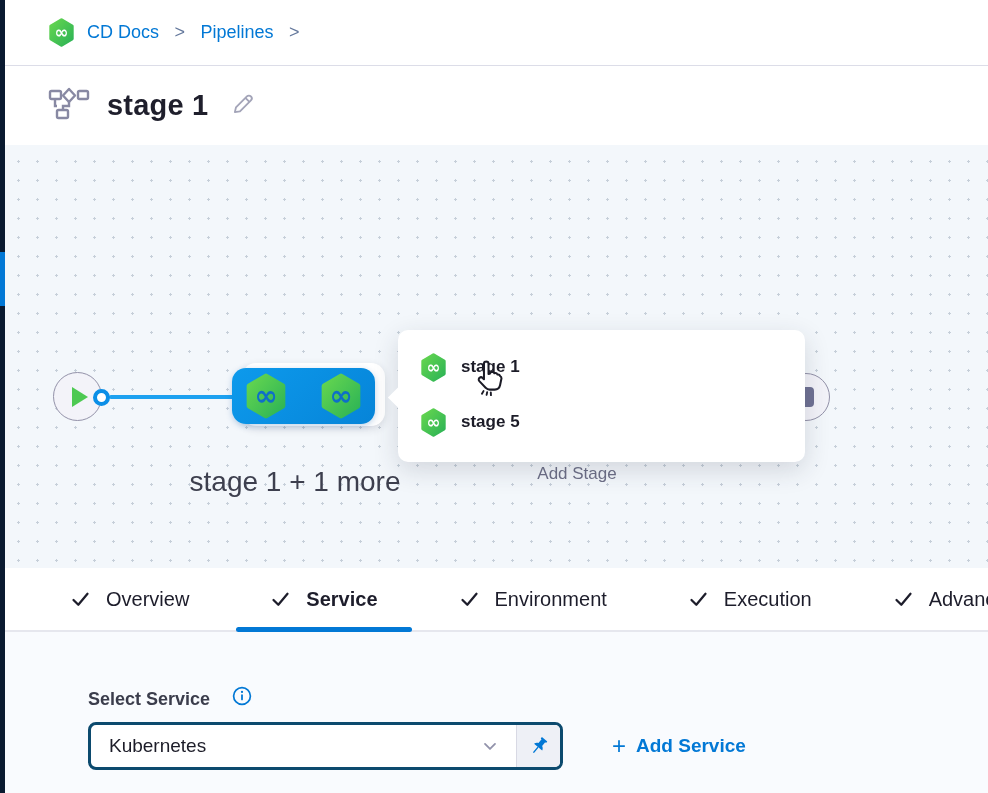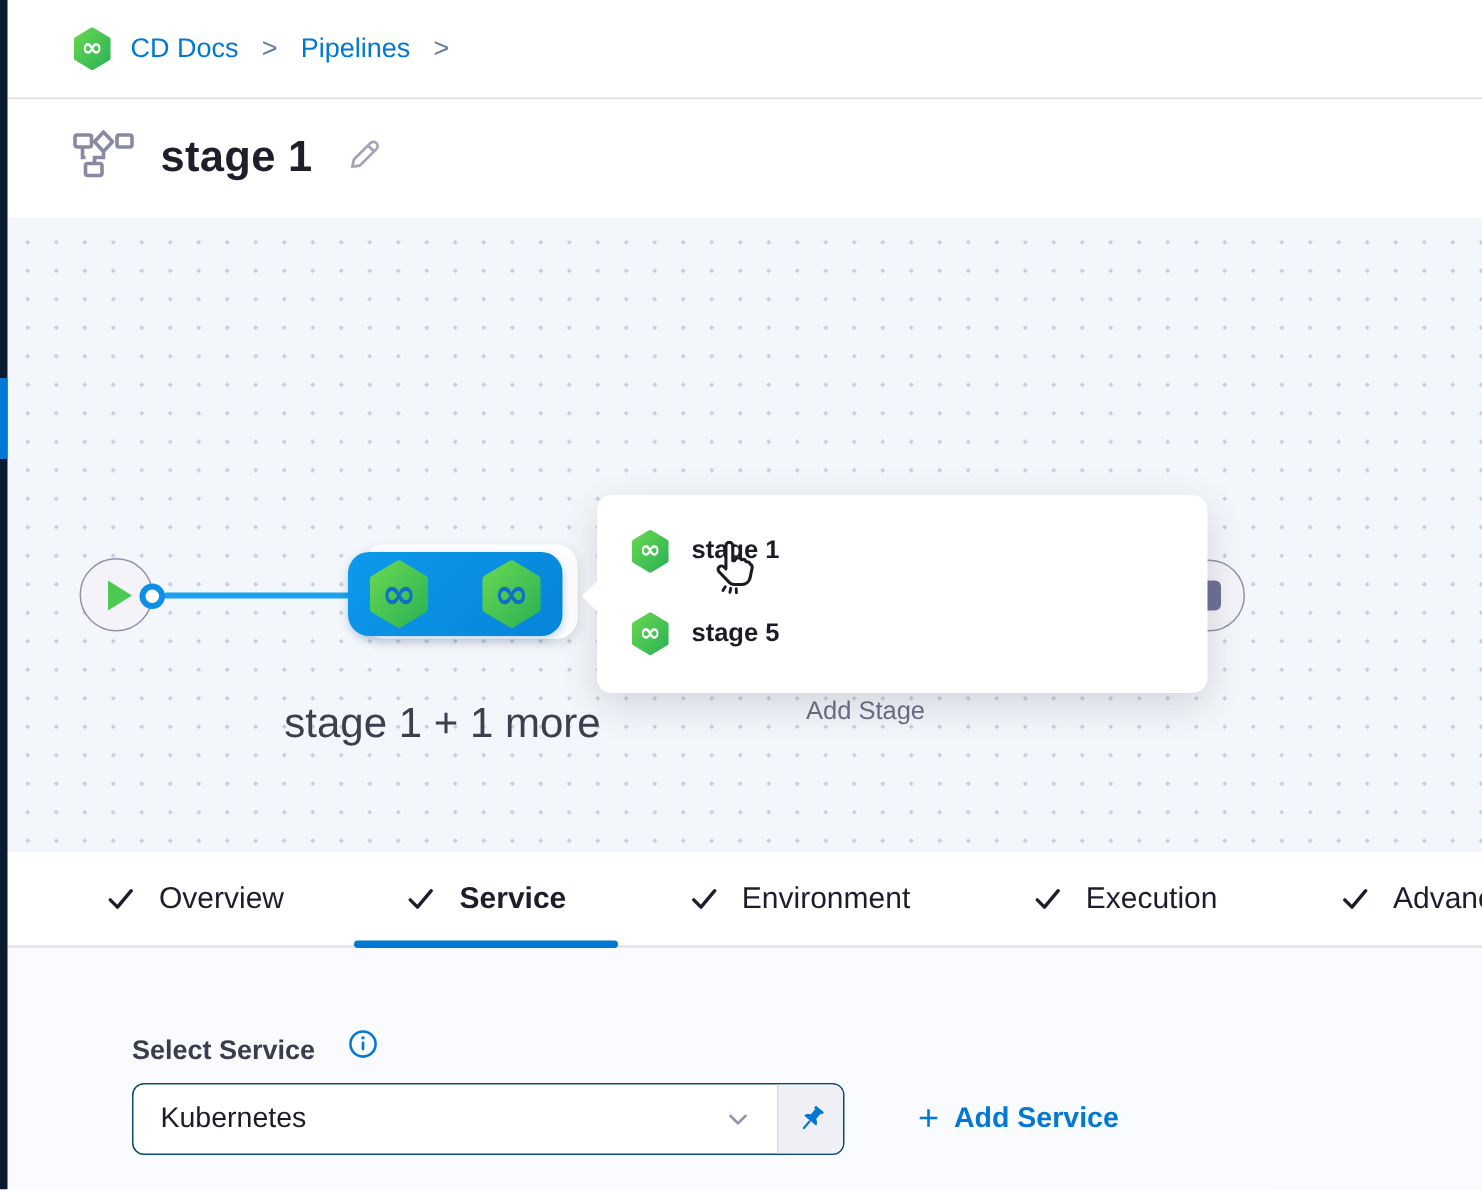--- a/index.html
+++ b/index.html
@@ -77,21 +77,21 @@
     cursor:pointer; white-space:nowrap; }
   .tab.active { font-weight:700;justify-content:space-between; }
   .tab.active .tab-underline { position:absolute; left:-34px; right:-34px; bottom:-2px; height:5px;
     background:#0278d5; border-radius:3px; }
 
   
   .content { position:absolute; left:0; top:632px; width:988px; height:161px; background:#f9fbfe; }
   .field-label-row { position:absolute; left:88px; top:54px; display:flex; align-items:flex-end; gap:22px; }
   .field-label { font-size:18px; font-weight:700; color:#3b3d4c; }
   .select-group { position:absolute; left:88px; top:90px; width:475px; height:48px;
-    border:1px solid #0c4a6e; border-radius:8px; display:flex; background:#fff; overflow:hidden;justify-content:flex-end; }
+    border:3px solid #0c4a6e; border-radius:8px; display:flex; background:#fff; overflow:hidden;justify-content:flex-end; }
   .select-box { flex:1; display:flex; align-items:center; padding:0 16px 0 18px; cursor:pointer; }
   .select-value { flex:1; font-size:19px; color:#1c1c28; }
   .pin-cell { width:44px; background:#eef0f6; border-left:1px solid #d8d9e4; display:flex;
     align-items:center; justify-content:center; cursor:pointer; }
   .add-service { position:absolute; left:612px; top:90px; height:48px; display:flex; align-items:center;
     gap:10px; color:#0278d5; font-size:19px; font-weight:700; cursor:pointer; }
   .plus-glyph { font-size:24px; font-weight:400; line-height:1; }
 </style>
 </head>
 <body>

